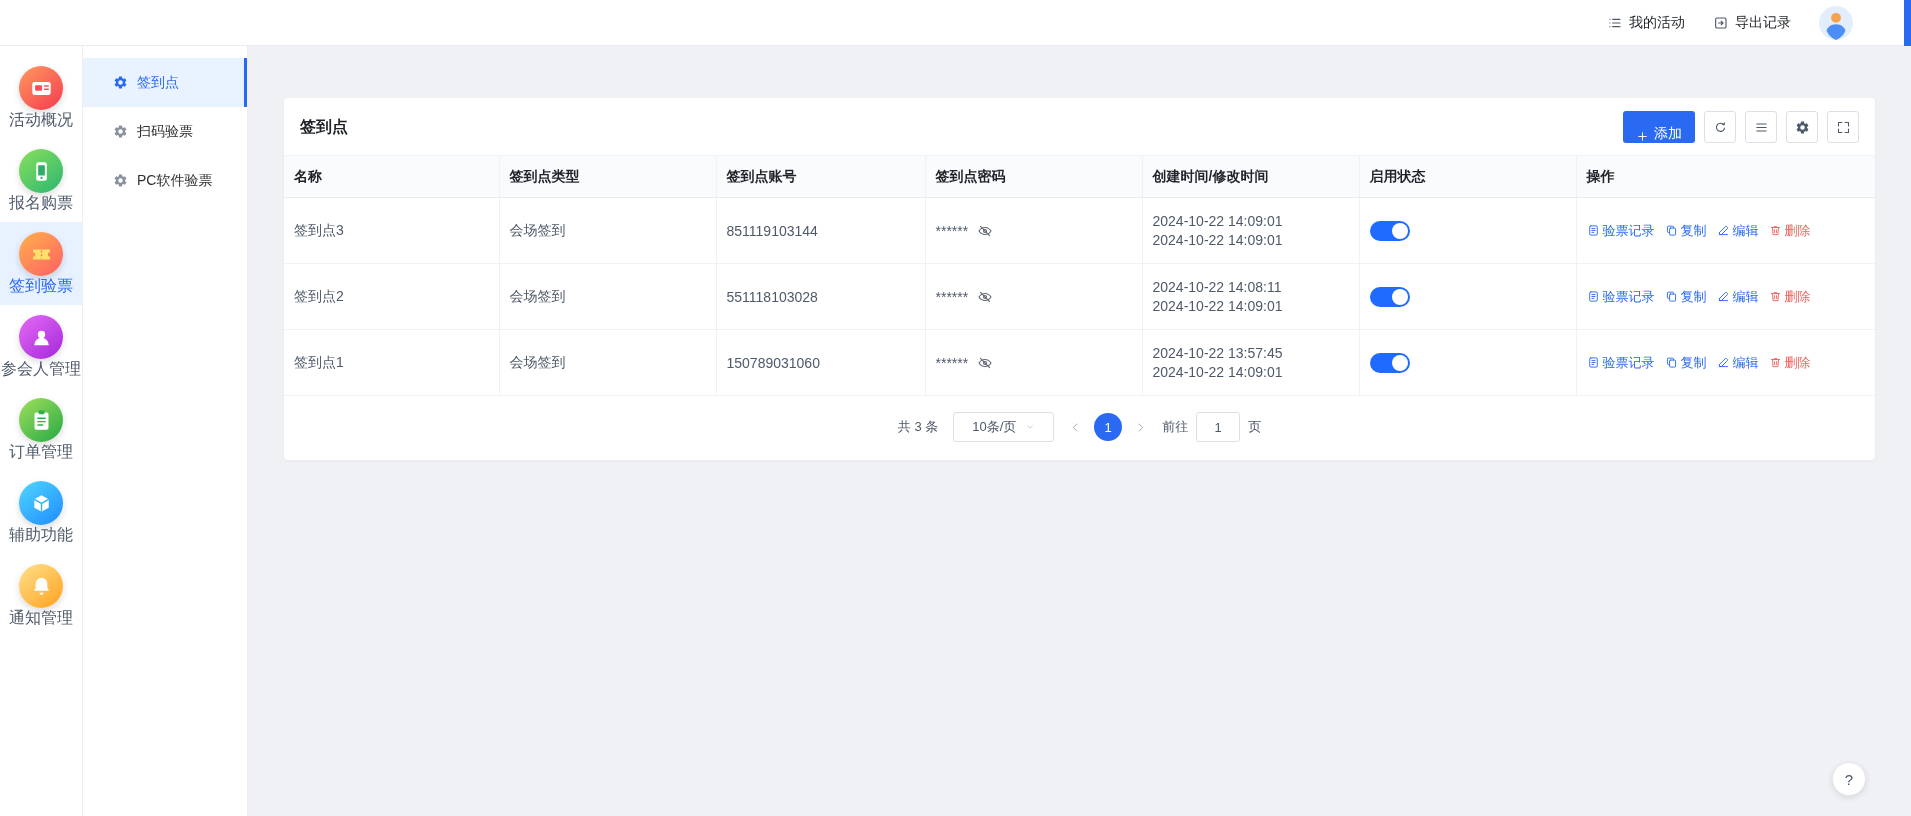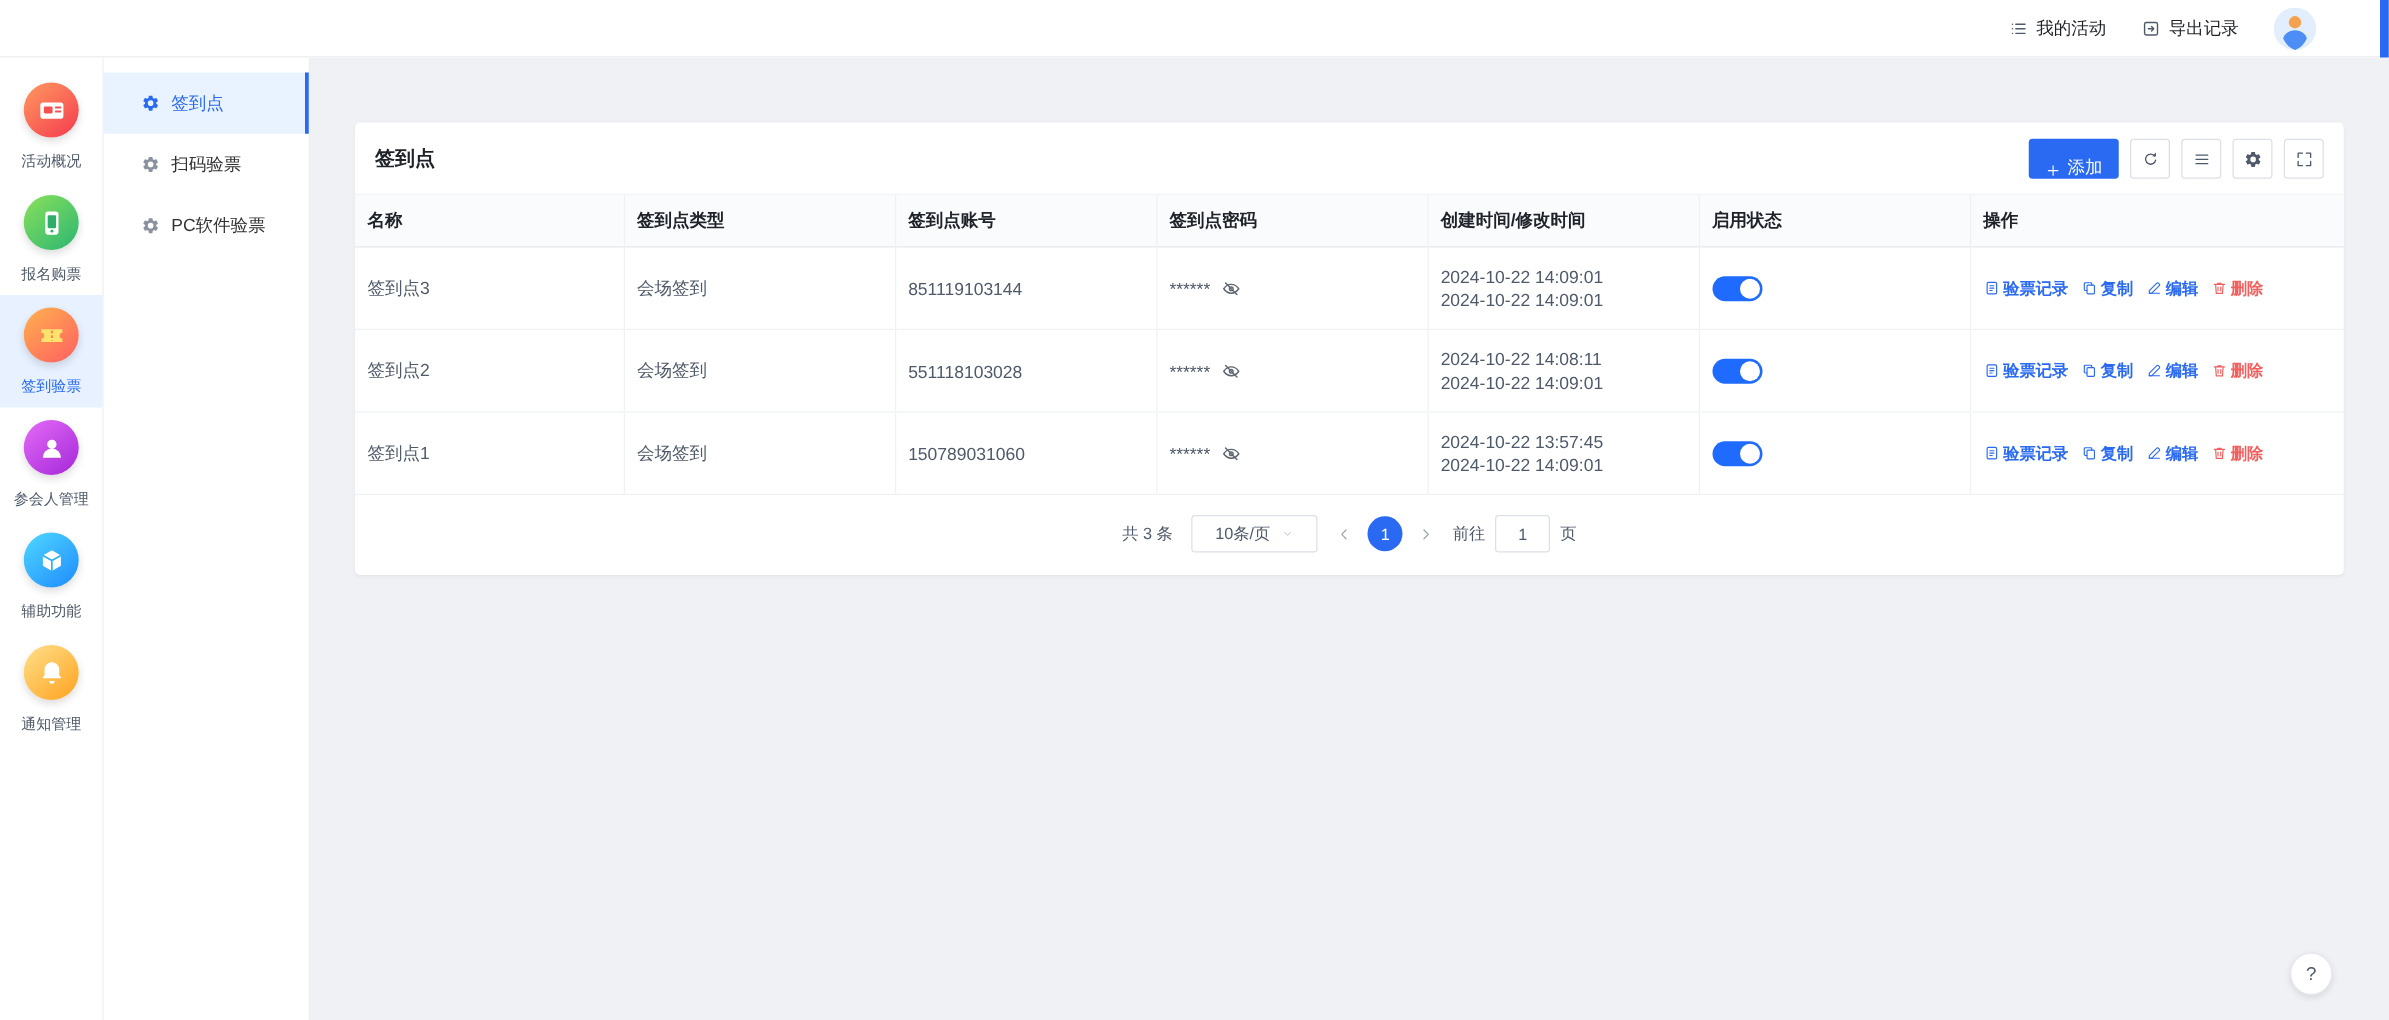--- a/index.html
+++ b/index.html
@@ -24,21 +24,21 @@
   
   .layout { display:flex; padding-top:46px; height:816px; }
 
   
   .iconbar { width:83px; background:#fff; border-right:1px solid #eceef1; padding-top:10px; flex:none; }
   .nav-item { display:flex; flex-direction:column; align-items:center; padding:10px 0 8px; cursor:pointer; }
   .nav-item.selected { background:#e7f1ff; }
   .nav-ic { width:44px; height:44px; border-radius:50%; display:flex; align-items:center; justify-content:center;
     box-shadow:0 3px 7px rgba(0,0,0,.14); }
   .nav-ic svg { width:27px; height:27px; }
-  .nav-label { font-size:12px; color:#4e5969; margin-top:11px; white-space:nowrap; }
+  .nav-label { font-size:16px; color:#4e5969; margin-top:0; white-space:nowrap; }
   .nav-item.selected .nav-label { color:var(--accent); }
 
   
   .submenu { width:165px; background:#fff; border-right:1px solid #eceef1; padding-top:12px; flex:none; }
   .sub-item { height:49px; display:flex; align-items:center; gap:9px; padding-left:30px;
     font-size:14px; color:#303133; cursor:pointer; position:relative; }
   .sub-item .ic { width:15px; height:15px; color:#8a919f; }
   .sub-item.selected { background:#e8f3ff; color:var(--accent); }
   .sub-item.selected .ic { color:var(--accent); }
   .sub-item.selected::after { content:""; position:absolute; right:0; top:0; bottom:0; width:3px; background:var(--accent); }
@@ -62,21 +62,21 @@
     padding-left:10px; font-weight:700; border-bottom:1px solid #e8eaee; border-top:1px solid #f2f3f5; }
   th + th, td + td { border-left:1px solid #f0f1f4; }
   tbody td { height:66px; font-size:14px; color:#4e5969; padding-left:10px; border-bottom:1px solid #f0f1f4;
     vertical-align:middle; }
   .pw-cell { display:flex; align-items:center; gap:9px; }
   .eye-btn { display:flex; cursor:pointer; color:#5f6672; }
   .eye-btn .ic { width:16px; height:16px; }
   .time-line { line-height:19px; }
   .toggle { width:40px; height:20px; border-radius:10px; background:var(--toggle); position:relative; cursor:pointer; }
   .toggle::after { content:""; position:absolute; right:2px; top:2px; width:16px; height:16px; border-radius:50%; background:#fff; }
-  .actions { display:flex; align-items:flex-end; gap:10px; white-space:nowrap;font-weight:bold; }
+  .actions { display:flex; align-items:flex-end; gap:10px; white-space:nowrap; }
   .action-link { display:inline-flex; align-items:center; gap:3px; color:var(--accent); font-size:13px; cursor:pointer; }
   .action-link .ic { width:13px; height:13px; }
   .action-link.danger { color:var(--danger); }
 
   
   .pagination { display:flex; align-items:center; justify-content:center; gap:15px; padding:16px 0 8px;
     font-size:13px; color:#4e5969; }
   .page-size { width:101px; height:30px; border:1px solid #dcdfe6; border-radius:3px; display:flex;
     align-items:center; justify-content:center; gap:9px; cursor:pointer; background:#fff; }
   .page-size .ic { width:10px; height:10px; color:#b0b6bf; }
@@ -154,20 +154,30 @@
     <div class="nav-label">签到验票</div>
   </div>
   <div class="nav-item">
     <div class="nav-ic" style="background:linear-gradient(140deg,#e46bf7,#a428d8)">
           <svg viewBox="0 0 24 24">
             <circle cx="12" cy="9.3" r="3.3" fill="#fff"></circle>
             <path d="M5.5 18.8a6.5 6.5 0 0 1 13 0z" fill="#fff"></path>
           </svg>
         </div>
     <div class="nav-label">参会人管理</div>
+  </div>
+  <div class="nav-item">
+    <div class="nav-ic" style="background:linear-gradient(140deg,#9fe05c,#27a844)">
+          <svg viewBox="0 0 24 24">
+            <rect x="5.8" y="4.8" width="12.4" height="15.4" rx="1.6" fill="#fff"></rect>
+            <rect x="9.3" y="3.2" width="5.4" height="3.2" rx="1" fill="#2fae4a"></rect>
+            <path d="M8.8 10h6.4M8.8 13h6.4M8.8 16h4.2" stroke="#2fae4a" stroke-width="1.3" stroke-linecap="round"></path>
+          </svg>
+        </div>
+    <div class="nav-label">订单管理</div>
   </div>
   <div class="nav-item">
     <div class="nav-ic" style="background:linear-gradient(140deg,#4fd7ff,#1f8bff)">
           <svg viewBox="0 0 24 24">
             <path d="M12 4.6l6.4 3.7v7.4L12 19.4l-6.4-3.7V8.3z" fill="#fff"></path>
             <path d="M12 11.9v7.5M5.6 8.3l6.4 3.6 6.4-3.6" stroke="#2bb3f0" stroke-width="1.2" fill="none"></path>
           </svg>
         </div>
     <div class="nav-label">辅助功能</div>
   </div>

